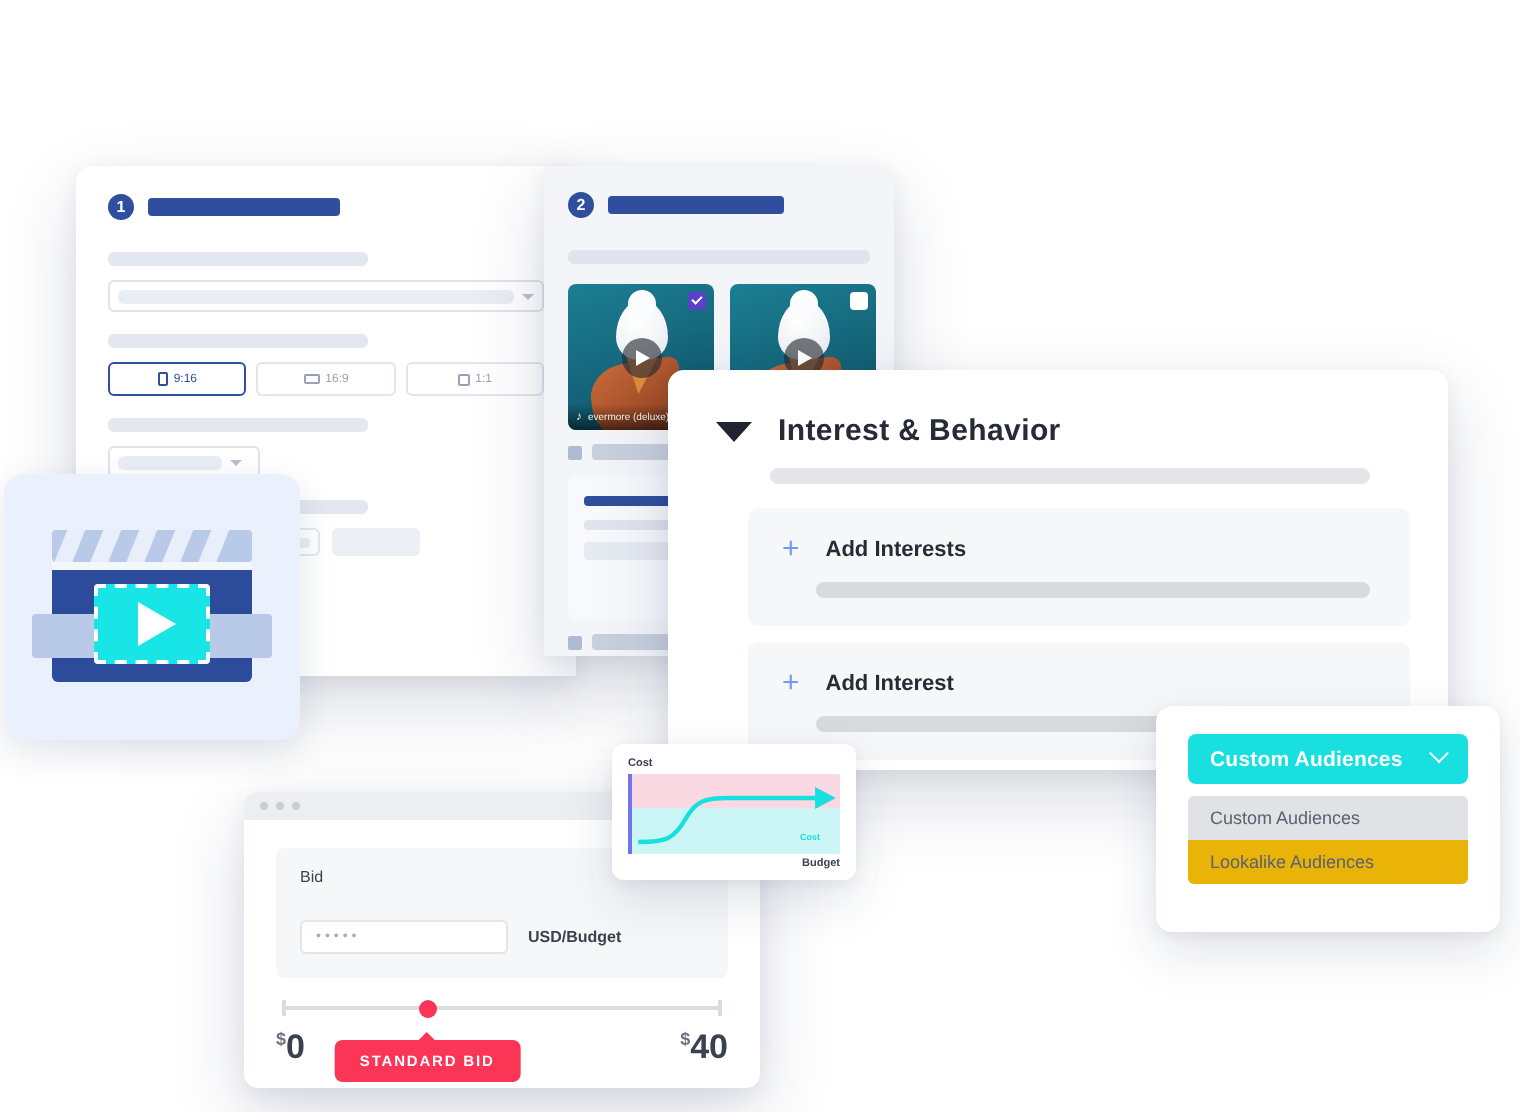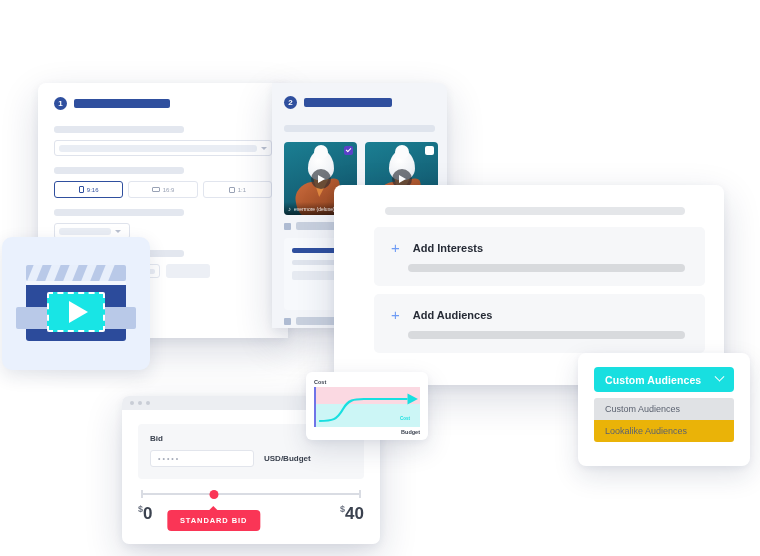--- a/index.html
+++ b/index.html
@@ -240,21 +240,21 @@
   }
   .win-bar {
     height: 14px; background: #eceef2;
     display: flex; align-items: center; gap: 4px; padding: 0 8px;
   }
   .dot { width: 4px; height: 4px; border-radius: 50%; background: #c9cdd6; }
   .bid-body { padding: 14px 16px 0 16px; }
   .bid-field-wrap {
     background: #f6f7f9; border-radius: 4px; padding: 10px 12px 12px 12px;
   }
-  .bid-lbl { font-size: 8px; font-weight: bold; color: #3b424f; margin-bottom: 7px; }
+  .bid-lbl { font-size: 8px; font-weight: normal; color: #3b424f; margin-bottom: 17px; }
   .bid-row { display: flex; align-items: center; gap: 10px; }
   .bid-input {
     width: 104px; height: 17px; border: 1px solid #e2e5ec; border-radius: 3px;
     background: #ffffff; font-size: 7px; color: #a7adba;
     padding: 0 7px; letter-spacing: 2px; display:flex; align-items:center;
   }
   .bid-unit { font-size: 8px; font-weight: bold; color: #3b424f; }
 
   .slider-wrap { position: relative; margin: 14px 3px 0 3px; }
   .track { height: 2px; background: #d9dce3; border-radius: 1px; position: relative; }
@@ -453,34 +453,38 @@
 
       <div class="sub-row">
         <span class="sub-ic"></span>
         <span class="sub-bar"></span>
       </div>
 
     </div>
   </div>
 
   <div class="card shadow-lg" id="panel-interest">
+    <div class="ib-head">
+      <span class="tri-down"></span>
+      <span class="ib-title">Interest &amp; Behavior</span>
+    </div>
     <div class="ib-subbar"></div>
 
     <div class="ib-block">
       <div class="ib-block-head">
         <span class="plus-ic">+</span>
         <span class="ib-block-title">Add Interests</span>
       </div>
       <div class="ib-block-bar"></div>
     </div>
 
     <div class="ib-block">
       <div class="ib-block-head">
         <span class="plus-ic">+</span>
-        <span class="ib-block-title">Add Audiences</span>
+        <span class="ib-block-title">Add Interest</span>
       </div>
       <div class="ib-block-bar"></div>
     </div>
   </div>
 
   <div class="card shadow-md" id="panel-audiences">
     <div class="aud-btn">
       <span>Custom Audiences</span>
       <span class="chev"></span>
     </div>

